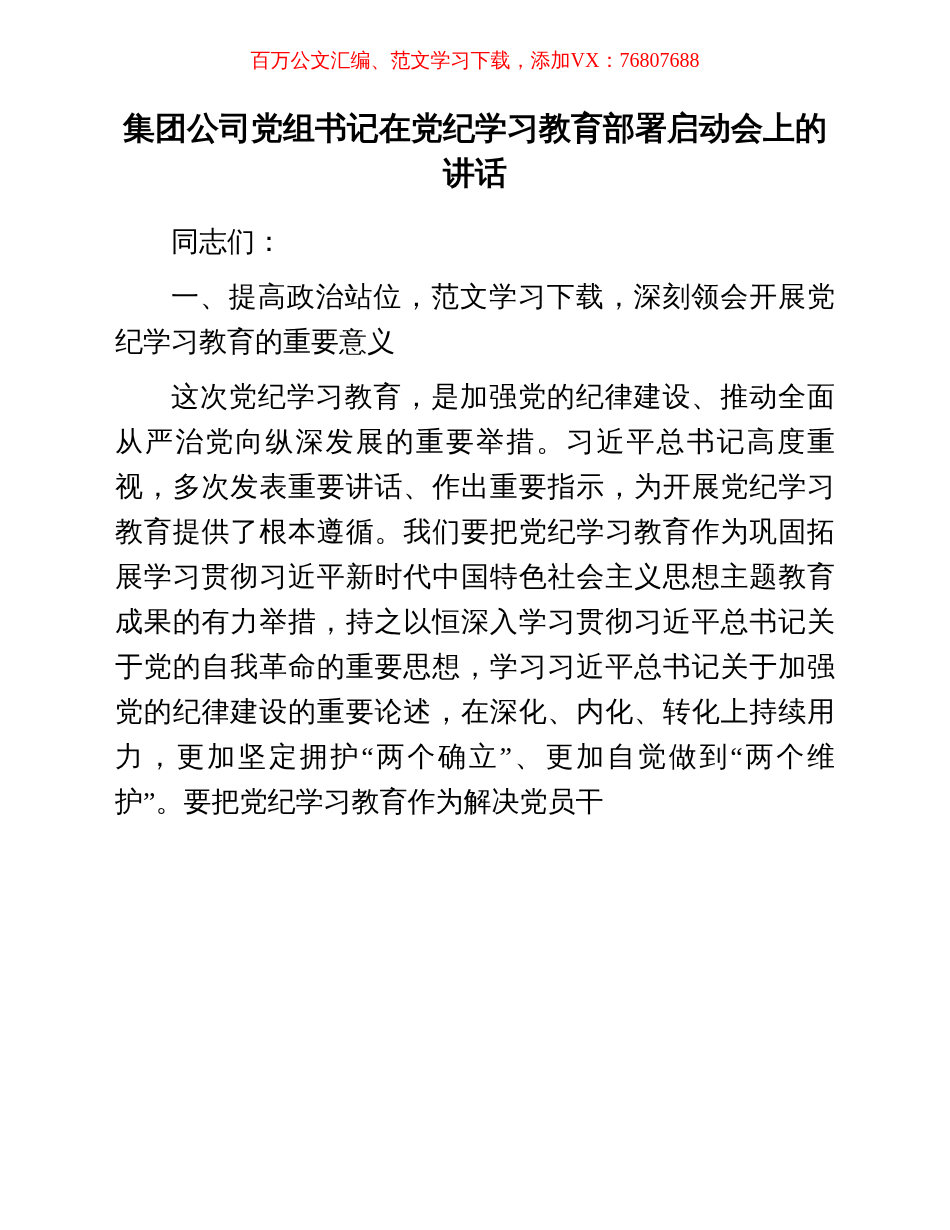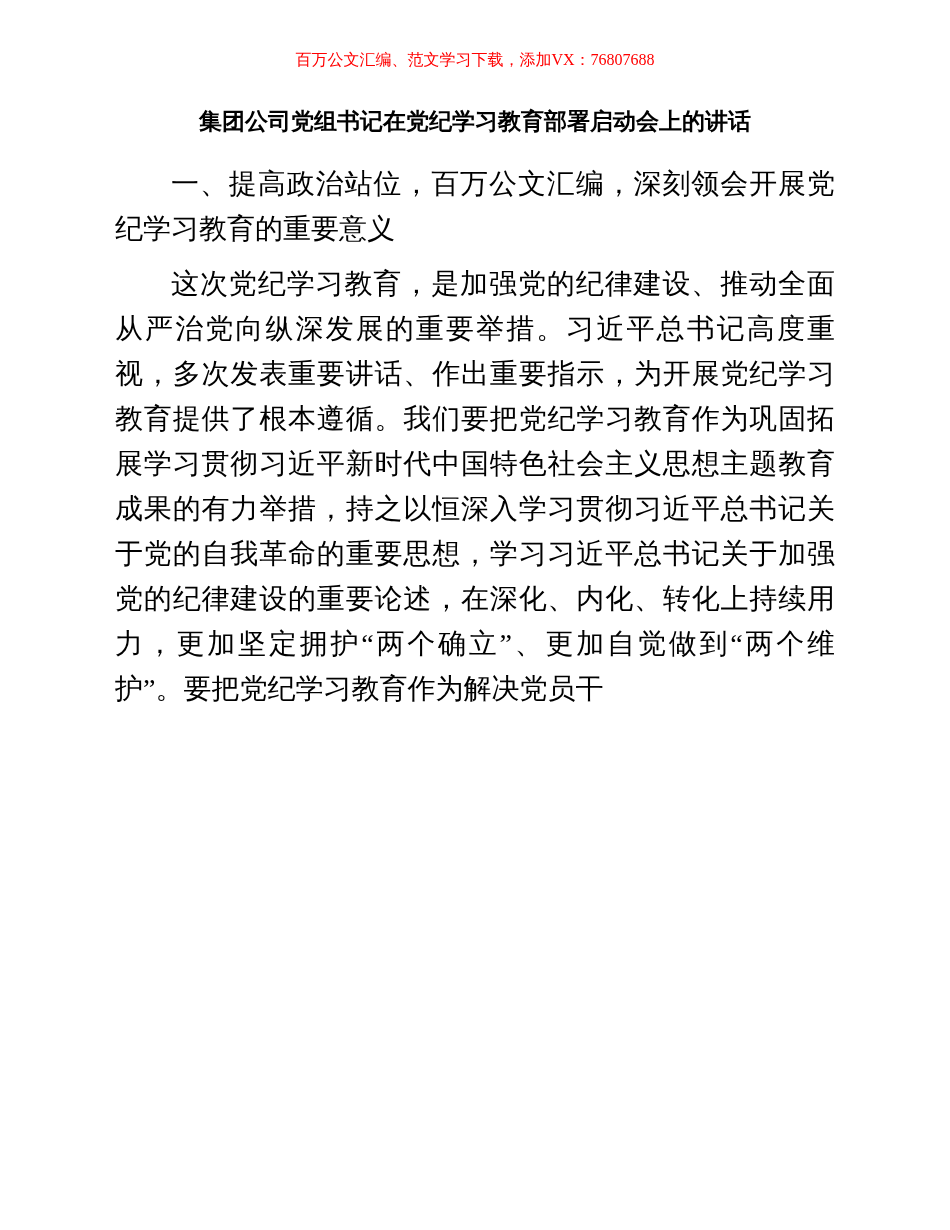--- a/index.html
+++ b/index.html
@@ -10,28 +10,28 @@
   }
   .page {
     width: 950px;
     min-height: 1230px;
     background: #ffffff;
     padding: 48px 115px 60px 115px;
   }
   .notice {
     text-align: center;
     color: #ff0000;
-    font-size: 16px;
+    font-size: 20px;
     line-height: 24px;
     margin-bottom: 34px;
     font-family: "Liberation Serif", "DejaVu Serif", serif;
   }
   .doc-title {
     text-align: center;
-    font-size: 23px;
+    font-size: 32px;
     font-weight: bold;
     color: #000000;
     line-height: 1.42;
     margin: 0 auto 22px auto;
     max-width: 720px;
   }
   .body-text p {
     font-size: 28px;
     line-height: 45px;
     color: #000000;
@@ -44,20 +44,21 @@
 </head>
 <body>
 
 <div class="page">
 
   <div class="notice">百万公文汇编、范文学习下载，添加VX：76807688</div>
 
   <h1 class="doc-title">集团公司党组书记在党纪学习教育部署启动会上的讲话</h1>
 
   <div class="body-text">
+    <p>同志们：</p>
 
 
-    <p>一、提高政治站位，百万公文汇编，深刻领会开展党纪学习教育的重要意义</p>
+    <p>一、提高政治站位，范文学习下载，深刻领会开展党纪学习教育的重要意义</p>
 
     <p>这次党纪学习教育，是加强党的纪律建设、推动全面从严治党向纵深发展的重要举措。习近平总书记高度重视，多次发表重要讲话、作出重要指示，为开展党纪学习教育提供了根本遵循。我们要把党纪学习教育作为巩固拓展学习贯彻习近平新时代中国特色社会主义思想主题教育成果的有力举措，持之以恒深入学习贯彻习近平总书记关于党的自我革命的重要思想，学习习近平总书记关于加强党的纪律建设的重要论述，在深化、内化、转化上持续用力，更加坚定拥护“两个确立”、更加自觉做到“两个维护”。要把党纪学习教育作为解决党员干</p>
   </div>
 
 </div>
 
 </body></html>

